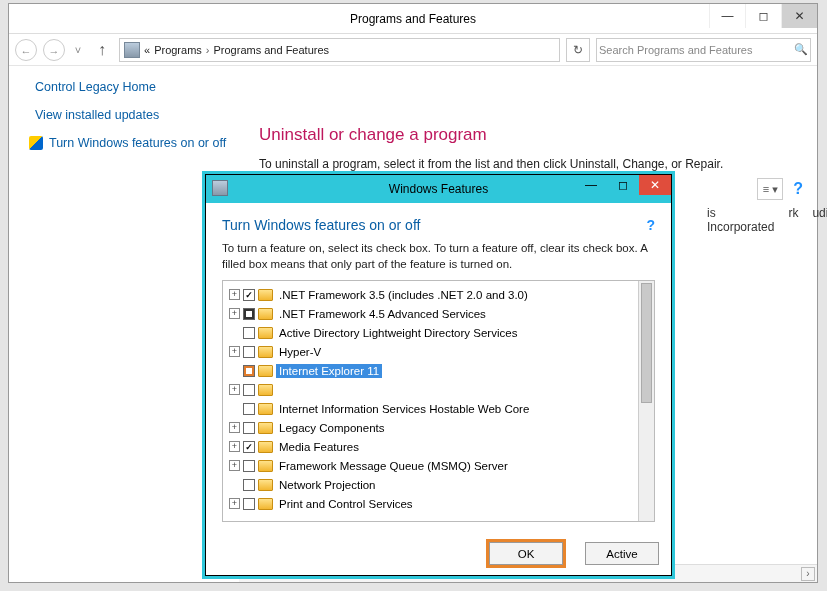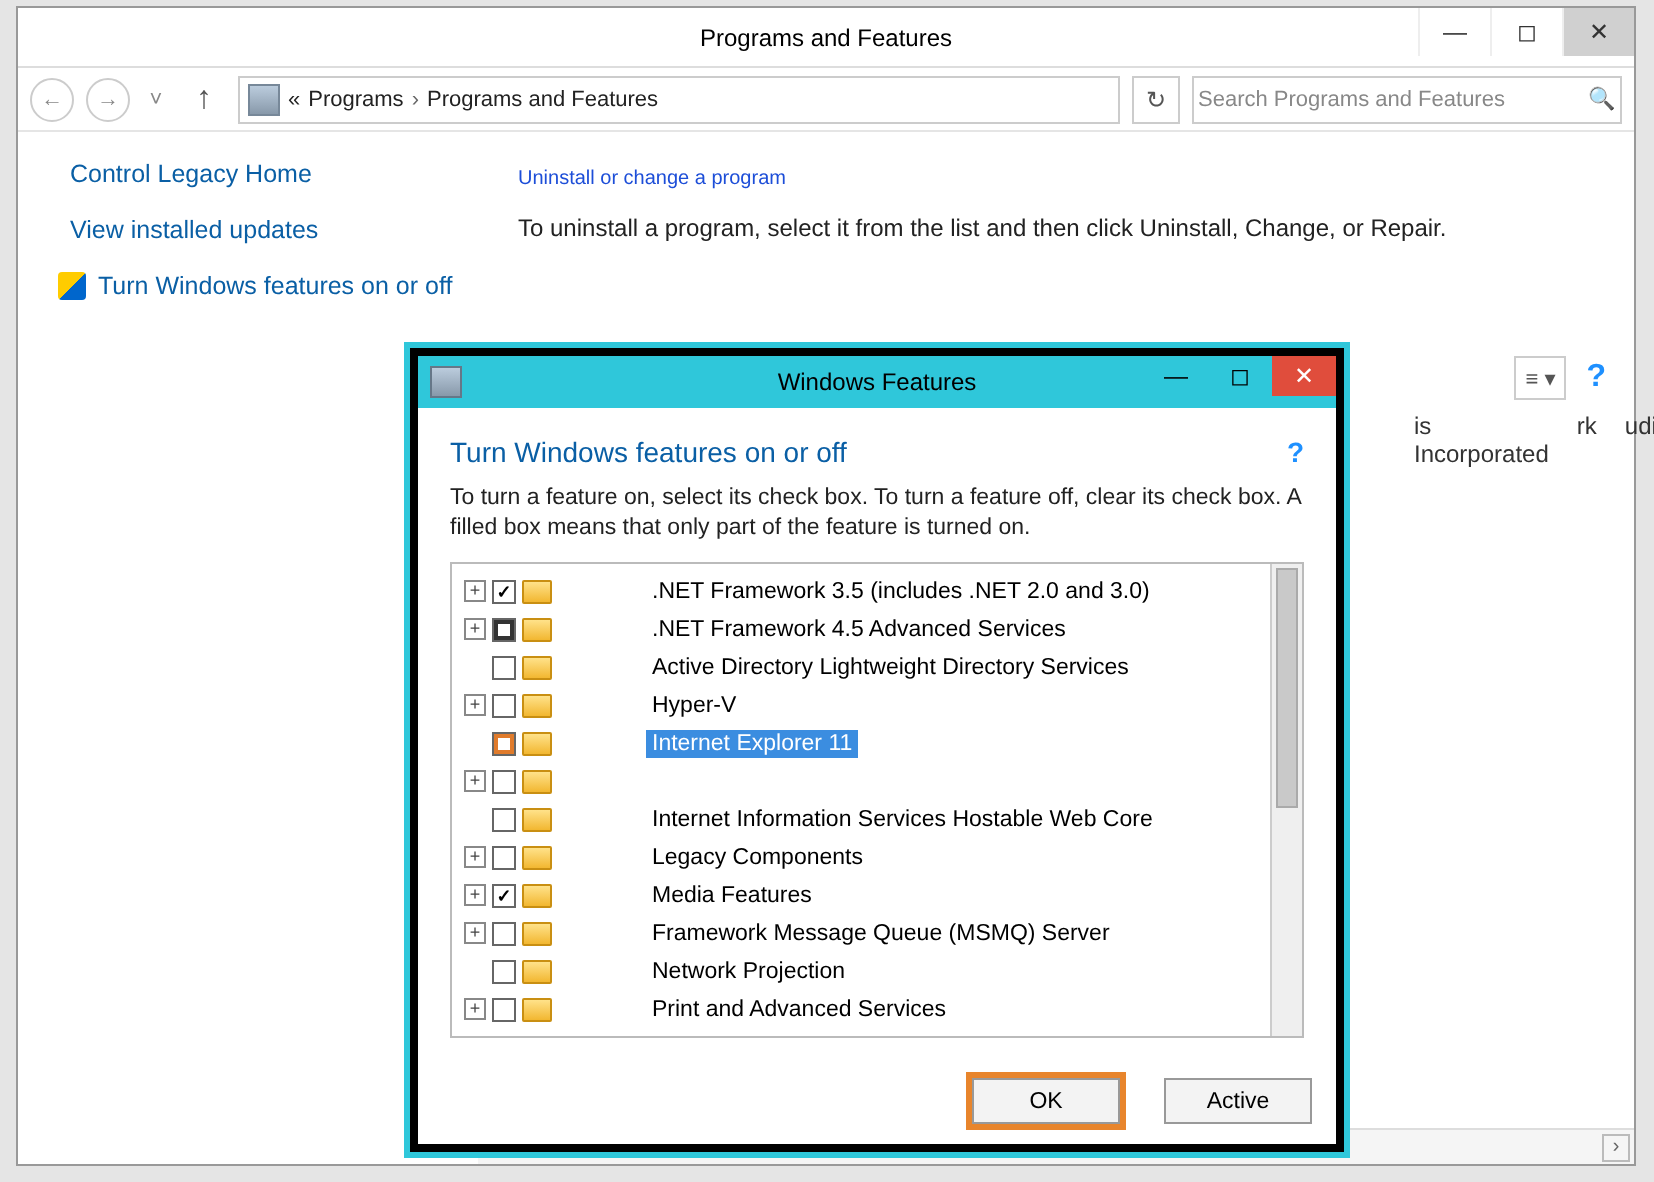--- a/index.html
+++ b/index.html
@@ -35,37 +35,37 @@
     padding: 0 2px; color: #888; font-size: 11px; justify-content: space-between;}
   .searchbox .mag { color: #666; }
 
   .main-body { display: flex; height: calc(100% - 62px); }
   .sidebar { width: 230px; padding: 14px 10px 10px 20px; font-size: 12.5px; }
   .side-link { color: #0a5fa5; margin-bottom: 14px; cursor: pointer; display:flex; gap:6px; }
   .shield-icon { width:14px; height:14px; display:inline-block; position:relative; }
   .shield-icon::before { content:''; position:absolute; inset:0; border-radius:2px;
     background: linear-gradient(135deg, #fc0 50%, #06c 50%); }
   .content { flex: 1; padding: 18px 20px; position: relative; }
-  .content h1 { font-weight: normal; color: #1d4ed8; font-size: 10px; margin-bottom: 12px; }
+  .content h1 { font-weight: normal; color: #be185d; font-size: 17px; margin-bottom: 12px; margin-top: 41px; }
   .content p { font-size: 12px; color: #222; margin-bottom: 18px; }
 
   .right-panel { position:absolute; right:10px; top:140px; width:100px; font-size:12px; color:#333;
     display:flex; flex-direction:row; gap:14px; }
   .view-icons { position:absolute; right:14px; top:112px; display:flex; gap:10px; align-items:center; }
   .view-icons .ico { width:26px; height:22px; border:1px solid #ccc; display:flex;align-items:center;justify-content:center;font-size:11px;color:#555;}
   .view-icons .help { color:#1e90ff; font-size:16px; font-weight:bold; }
 
   .hscroll { position:absolute; left:0; right:0; bottom:0; height:18px; border-top:1px solid #ddd;
     display:flex; align-items:center; justify-content:flex-end; padding-right:2px; background:#f5f5f5;}
   .hscroll-thumb { width:14px; height:14px; border:1px solid #bbb; display:flex;align-items:center;justify-content:center; font-size:10px;color:#666;}
 
   
   .dialog {
     position: absolute; left: 205px; top: 174px; width: 467px; height: 402px;
-    background: #fff; border: 4px solid #000000;
+    background: #fff; border: 1px solid #000000;
     box-shadow: 0 0 0 3px #2fc7da;
     display:flex; flex-direction:column;
   }
   .dlg-titlebar { height: 28px; background: #2fc7da; display: flex; align-items: center;
     justify-content: center; position: relative; }
   .dlg-icon { position:absolute; left:6px; top:5px; width:16px; height:16px;
     background: linear-gradient(#bcd,#89a); border:1px solid #678; }
   .dlg-title { font-size: 12px; color: #000; }
   .dlg-titlebar .winbtn-group { position: absolute; right: 0; top: 0; display: flex; }
   .dlg-titlebar .winbtn { width: 32px; height: 20px; background: #2fc7da; border:none; color:#000; font-size:12px;}
@@ -87,21 +87,21 @@
   .expander.none { border:none; }
   .chk { width:12px; height:12px; border:1px solid #666; flex-shrink:0; display:flex;
     align-items:center; justify-content:center; font-size:9px; background:#fff;}
   .chk.checked::after { content:'✓'; color:#000; font-weight:bold; }
   .chk.partial { background:#e07b2b; }
   .chk.partial::after { content:''; display:block; width:6px; height:6px; background:#fff; }
   .chk.partial-dark { background:#333; }
   .chk.partial-dark::after { content:''; display:block; width:6px; height:6px; background:#fff; }
   .folder { width:15px; height:12px; background: linear-gradient(#ffe28a,#f2b731);
     border:1px solid #c98f12; border-radius:1px; flex-shrink:0;}
-  .ti-label { padding:1px 3px;margin-left:44px; }
+  .ti-label { padding:1px 3px; }
   .ti.selected .ti-label { background:#3b8de0; color:#fff; }
 
   .dlg-buttons { display:flex; justify-content:flex-end; gap:22px; padding:10px 12px; }
   .btn { width:74px; height:23px; font-size:11.5px; border:1px solid #999; background:#f3f3f3;
     cursor:pointer; }
   .btn.ok { outline: 3px solid #e8852c; }
 </style>
 </head>
 <body>
 
@@ -253,21 +253,21 @@
           <div class="ti">
             <span class="expander none"></span>
             <span class="chk "></span>
             <span class="folder"></span>
             <span class="ti-label">Network Projection</span>
           </div>
           <div class="ti">
             <span class="expander">+</span>
             <span class="chk "></span>
             <span class="folder"></span>
-            <span class="ti-label">Print and Advanced Services</span>
+            <span class="ti-label">Print and Control Services</span>
           </div>
         </div>
       <div class="tree-scroll">
         <div class="tree-scroll-thumb"></div>
       </div>
     </div>
   </div>
 
   <div class="dlg-buttons">
     <button class="btn ok">OK</button>

